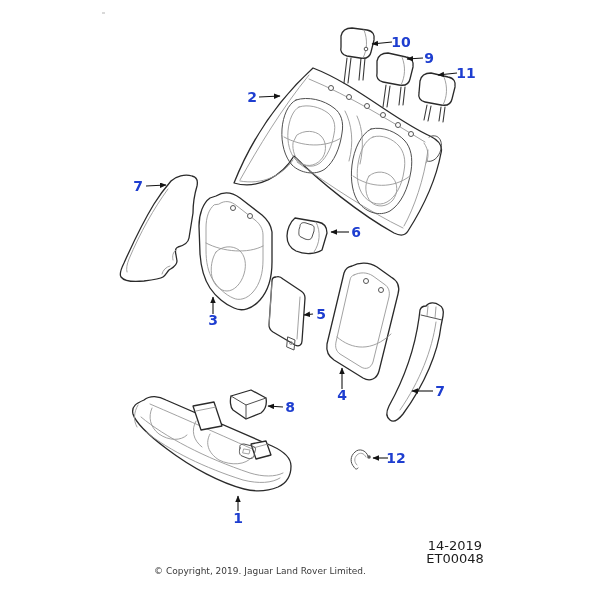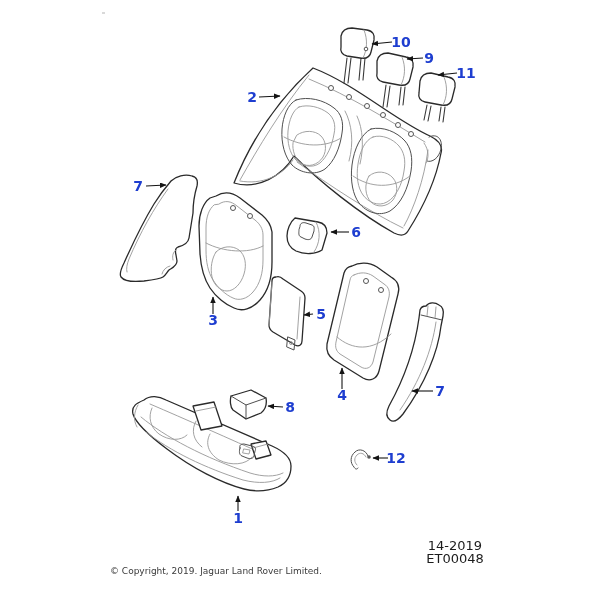--- a/index.html
+++ b/index.html
@@ -9,21 +9,21 @@
   
   .ol{fill:#ffffff;stroke:#2a2a2a;stroke-width:1.3;stroke-linejoin:round;stroke-linecap:round;}
   .ml{fill:none;stroke:#4f4f4f;stroke-width:1;stroke-linejoin:round;stroke-linecap:round;}
   .il{fill:none;stroke:#979797;stroke-width:0.9;stroke-linejoin:round;stroke-linecap:round;}
   .hole{fill:#ffffff;stroke:#555;stroke-width:1;}
   .post{stroke:#3a3a3a;stroke-width:1.1;stroke-linecap:round;}
   .leader{stroke:#141414;stroke-width:1.1;fill:none;}
   .callout{font-family:"DejaVu Sans",sans-serif;font-weight:bold;font-size:14px;fill:#1e3ed0;}
   .ref{position:absolute;left:419px;top:539px;width:72px;text-align:center;
        font-size:13px;line-height:13px;color:#1c1c1c;}
-  .copyright{position:absolute;left:110px;top:566px;width:300px;
+  .copyright{position:absolute;left:110px;top:566px;width:300px;text-align:center;
        font-size:9px;color:#3a3a3a;}
   .artifact{position:absolute;left:102px;top:12px;width:3px;height:2px;background:#d9d9d9;}
 </style>
 </head>
 <body>
 
 <div class="canvas">
   <div class="artifact"></div>
 
   <svg width="600" height="600" viewBox="0 0 600 600">

